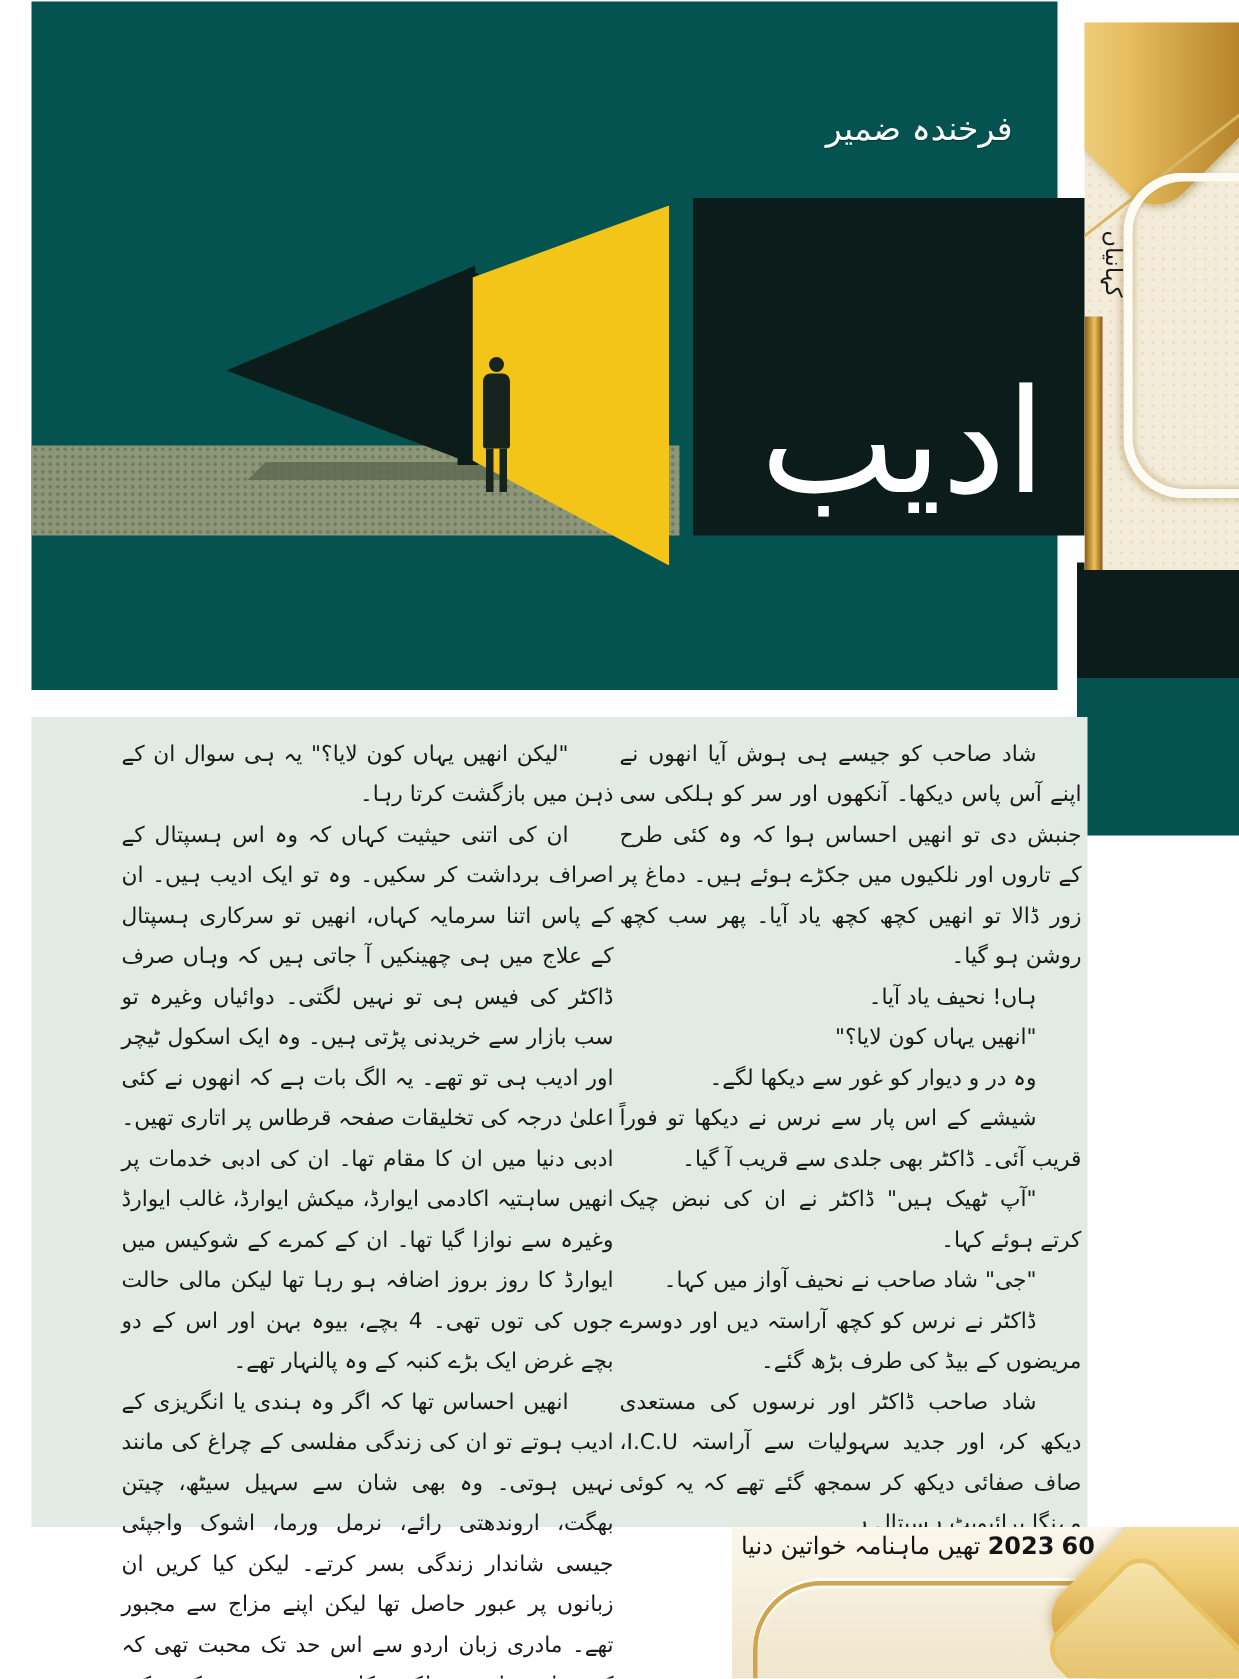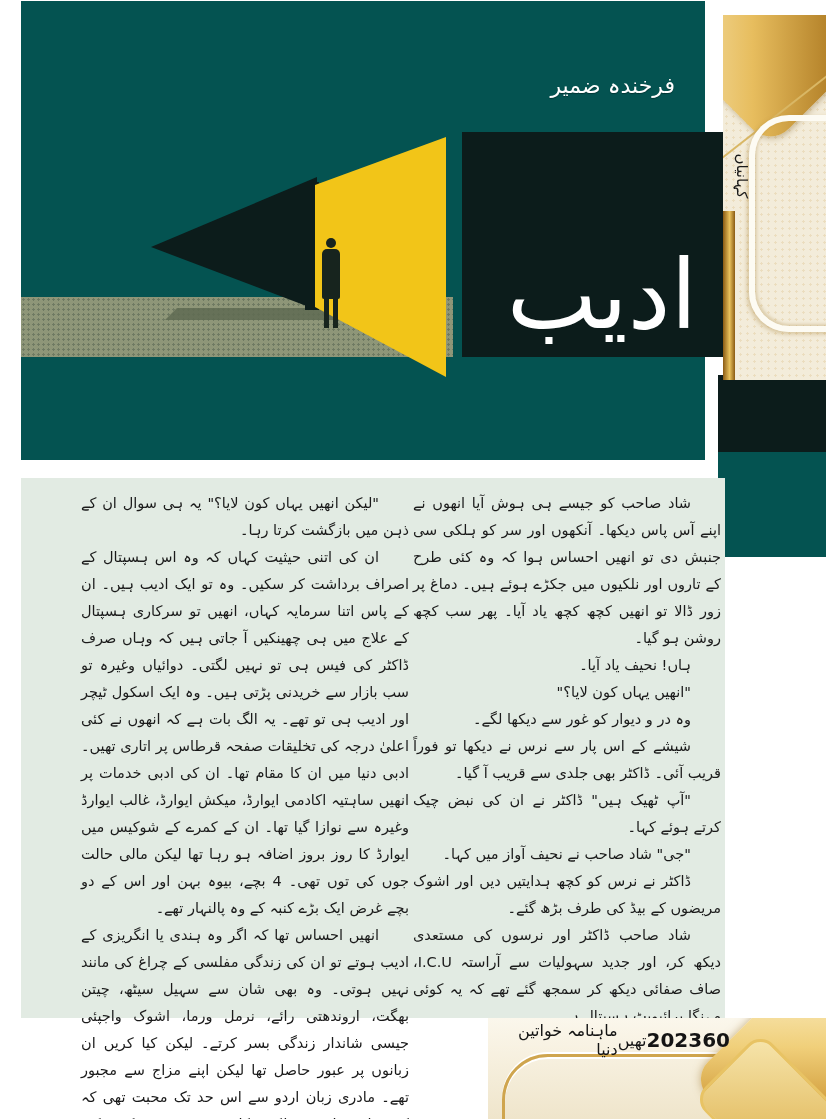--- a/index.html
+++ b/index.html
@@ -67,21 +67,21 @@
   .col p{margin:0;text-indent:30px;font-size:14.5px;line-height:27px;text-align:justify;
          color:var(--ink);}
   .col-right{right:4px;width:308px;}
   .col-left{left:60px;width:328px;}
 
   
   .footer{position:absolute;left:488px;top:1018px;width:338px;height:101px;overflow:hidden;
           background:linear-gradient(180deg,#fbf7ec 0%,var(--footer_cream) 45%,#efe5cb 100%);}
   .footer-row{position:absolute;top:3px;left:6px;right:96px;display:flex;align-items:center;
               justify-content:space-between;direction:rtl;}
-  .footer-row .num{font-weight:bold;font-size:20px;color:#141414;}
+  .footer-row .num{font-weight:bold;font-size:16px;color:#141414;}
   .footer-row .urdu{font-size:16px;color:#141414;direction:rtl;}
   .footer-curve{position:absolute;left:14px;top:36px;width:300px;height:140px;border:3px solid #cfa54e;
                 border-radius:46px;box-shadow:inset 0 2px 0 #fff, 0 -2px 0 #fff;}
   .footer-swirl{position:absolute;right:-46px;top:-14px;width:150px;height:150px;transform:rotate(45deg);
                 border-radius:24px;
                 background:linear-gradient(135deg,#fdf3cf 0%,#f0cf7a 35%,#c98f2a 70%,#a8741d 100%);
                 box-shadow:0 0 8px rgba(150,105,25,.5);}
   .footer-swirl2{position:absolute;right:-8px;top:44px;width:120px;height:90px;transform:rotate(45deg);
                  border-radius:18px;border:3px solid #e8c364;
                  background:linear-gradient(135deg,#f7e6ae,#d9a83c);}
@@ -127,21 +127,21 @@
 
   <div class="body-panel">
     <div class="col col-right">
         <p>شاد صاحب کو جیسے ہی ہوش آیا انھوں نے اپنے آس پاس دیکھا۔ آنکھوں اور سر کو ہلکی سی جنبش دی تو انھیں احساس ہوا کہ وہ کئی طرح کے تاروں اور نلکیوں میں جکڑے ہوئے ہیں۔ دماغ پر زور ڈالا تو انھیں کچھ کچھ یاد آیا۔ پھر سب کچھ روشن ہو گیا۔</p>
         <p>ہاں! نحیف یاد آیا۔</p>
         <p>"انھیں یہاں کون لایا؟"</p>
         <p>وہ در و دیوار کو غور سے دیکھا لگے۔</p>
         <p>شیشے کے اس پار سے نرس نے دیکھا تو فوراً قریب آئی۔ ڈاکٹر بھی جلدی سے قریب آ گیا۔</p>
         <p>"آپ ٹھیک ہیں" ڈاکٹر نے ان کی نبض چیک کرتے ہوئے کہا۔</p>
         <p>"جی" شاد صاحب نے نحیف آواز میں کہا۔</p>
-        <p>ڈاکٹر نے نرس کو کچھ ہدایتیں دیں اور اشوک مریضوں کے بیڈ کی طرف بڑھ گئے۔</p>
+        <p>ڈاکٹر نے نرس کو کچھ آراستہ دیں اور دوسرے مریضوں کے بیڈ کی طرف بڑھ گئے۔</p>
         <p>شاد صاحب ڈاکٹر اور نرسوں کی مستعدی دیکھ کر، اور جدید سہولیات سے آراستہ I.C.U، صاف صفائی دیکھ کر سمجھ گئے تھے کہ یہ کوئی مہنگا پرائیویٹ ہسپتال ہے۔</p>
       </div>
     <div class="col col-left">
         <p>"لیکن انھیں یہاں کون لایا؟" یہ ہی سوال ان کے ذہن میں بازگشت کرتا رہا۔</p>
         <p>ان کی اتنی حیثیت کہاں کہ وہ اس ہسپتال کے اصراف برداشت کر سکیں۔ وہ تو ایک ادیب ہیں۔ ان کے پاس اتنا سرمایہ کہاں، انھیں تو سرکاری ہسپتال کے علاج میں ہی چھینکیں آ جاتی ہیں کہ وہاں صرف ڈاکٹر کی فیس ہی تو نہیں لگتی۔ دوائیاں وغیرہ تو سب بازار سے خریدنی پڑتی ہیں۔ وہ ایک اسکول ٹیچر اور ادیب ہی تو تھے۔ یہ الگ بات ہے کہ انھوں نے کئی اعلیٰ درجہ کی تخلیقات صفحہ قرطاس پر اتاری تھیں۔ ادبی دنیا میں ان کا مقام تھا۔ ان کی ادبی خدمات پر انھیں ساہتیہ اکادمی ایوارڈ، میکش ایوارڈ، غالب ایوارڈ وغیرہ سے نوازا گیا تھا۔ ان کے کمرے کے شوکیس میں ایوارڈ کا روز بروز اضافہ ہو رہا تھا لیکن مالی حالت جوں کی توں تھی۔ 4 بچے، بیوہ بہن اور اس کے دو بچے غرض ایک بڑے کنبہ کے وہ پالنہار تھے۔</p>
         <p>انھیں احساس تھا کہ اگر وہ ہندی یا انگریزی کے ادیب ہوتے تو ان کی زندگی مفلسی کے چراغ کی مانند نہیں ہوتی۔ وہ بھی شان سے سہیل سیٹھ، چیتن بھگت، اروندھتی رائے، نرمل ورما، اشوک واجپئی جیسی شاندار زندگی بسر کرتے۔ لیکن کیا کریں ان زبانوں پر عبور حاصل تھا لیکن اپنے مزاج سے مجبور تھے۔ مادری زبان اردو سے اس حد تک محبت تھی کہ کسی اور زبان میں لکھنے کا تصور بھی نہیں کر سکتے تھے۔ ذہنی تسکین انھیں اردو سے ہی ملتی تھی۔ اس لیے مفلسی بھی مقدر تھی۔ اردو کے ادیب تو بیچارے اپنی</p>
       </div>
   </div>
 
   <div class="footer">

